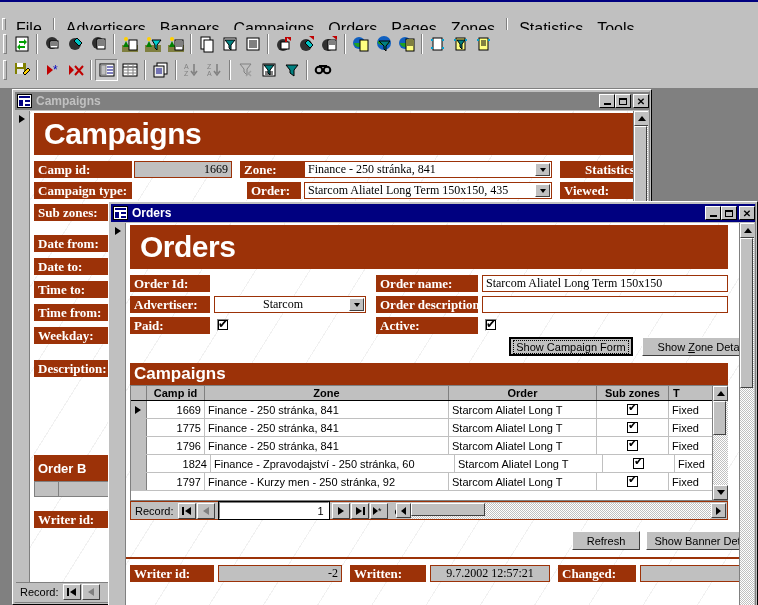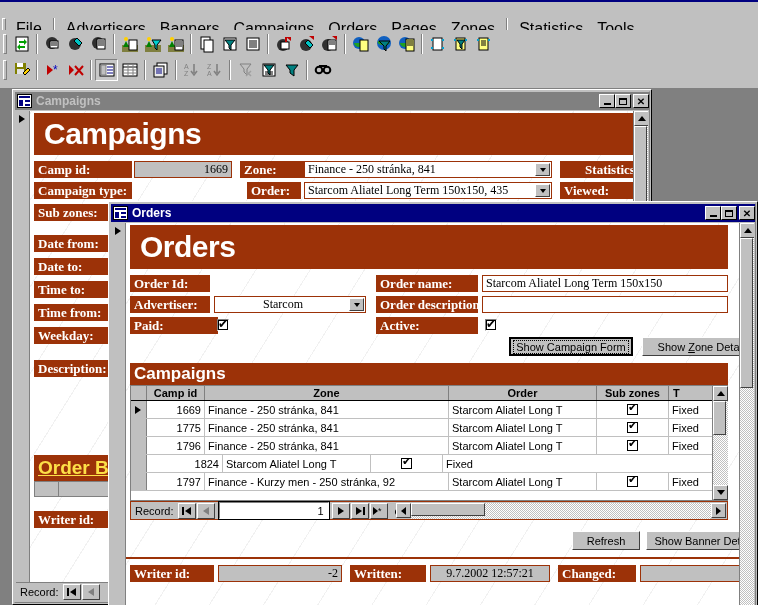--- a/index.html
+++ b/index.html
@@ -637,21 +637,21 @@
 
           <div class="lbl" style="left:4px;top:93px;width:78px;height:17px;">Sub zones:</div>
           <div class="lbl" style="left:4px;top:124px;width:78px;height:17px;">Date from:</div>
           <div class="lbl" style="left:4px;top:147px;width:78px;height:17px;">Date to:</div>
           <div class="lbl" style="left:4px;top:170px;width:78px;height:17px;">Time to:</div>
           <div class="lbl" style="left:4px;top:193px;width:78px;height:17px;">Time from:</div>
           <div class="lbl" style="left:4px;top:216px;width:78px;height:17px;">Weekday:</div>
           <div class="lbl" style="left:4px;top:249px;width:78px;height:17px;">Description:</div>
 
           <div class="hdr-band" style="left:4px;top:344px;width:170px;height:26px;padding-left:4px;position:absolute;">
-            <span style="font-size:19px;font-weight:bold;color:#fde047;font-family:'Liberation Sans',sans-serif;text-decoration:underline;">Order B</span>
+            <span style="font-size:13px;font-weight:bold;color:#ffffff;font-family:'Liberation Sans',sans-serif;">Order B</span>
           </div>
           <div style="position:absolute;left:4px;top:370px;width:170px;height:16px;background:#c0c0c0;border:1px solid #808080;display:flex;">
             <div style="width:24px;border-right:1px solid #808080;"></div>
             <div style="flex:1;display:flex;align-items:center;justify-content:flex-end;padding-right:4px;font-size:11px;font-weight:bold;">Or</div>
           </div>
 
           <div class="lbl" style="left:4px;top:400px;width:100px;height:17px;">Writer id:</div>
         </div>
 
         <div class="vsb" style="right:0px; top:0px; bottom:0px;">
@@ -720,21 +720,21 @@
 
           <div class="lbl" style="left:4px;top:73px;width:80px;height:17px;">Advertiser:</div>
           <div class="fld" style="left:88px;top:73px;width:152px;height:17px;padding-left:48px;">
             <span>Starcom</span>
             <div class="combo-arrow"></div>
           </div>
 
           <div class="lbl" style="left:250px;top:73px;width:102px;height:17px;">Order description:</div>
           <div class="fld" style="left:356px;top:73px;width:246px;height:17px;"></div>
 
-          <div class="lbl" style="left:4px;top:94px;width:88px;height:17px;">Paid:</div>
+          <div class="lbl" style="left:4px;top:94px;width:80px;height:17px;">Paid:</div>
           <div class="chk" style="left:91px;top:96px;"></div>
 
           <div class="lbl" style="left:250px;top:94px;width:102px;height:17px;">Active:</div>
           <div class="chk" style="left:359px;top:96px;"></div>
 
           <div class="btn focused" style="left:383px;top:114px;width:124px;height:19px;">
             <span>Show Campaign Form</span>
           </div>
           <div class="btn" style="left:516px;top:114px;width:118px;height:19px;">
             <span>Show <u>Z</u>one Detail</span>
@@ -781,21 +781,22 @@
                   <div class="c num" style="width: 58px;">1796</div>
                   <div class="c" style="width: 244px;">Finance - 250 stránka, 841</div>
                   <div class="c" style="width: 148px;">Starcom Aliatel Long T</div>
                   <div class="c ctr" style="width: 72px;">
                     <div class="ds-chk"></div>
                   </div>
                   <div class="c" style="flex: 1 1 0%;">Fixed</div>
                 </div>
                 <div class="ds-row">
                   <div class="c sel" style="width: 16px;"></div>
-                  <div class="c num" style="width: 76px;">1824</div>
+                  <div class="c num" style="width: 64px;">1824</div>
+                  <div class="c" style="width: 244px;">Finance - Zpravodajství - 250 stránka, 60</div>
                   <div class="c" style="width: 148px;">Starcom Aliatel Long T</div>
                   <div class="c ctr" style="width: 72px;">
                     <div class="ds-chk"></div>
                   </div>
                   <div class="c" style="flex: 1 1 0%;">Fixed</div>
                 </div>
                 <div class="ds-row">
                   <div class="c sel" style="width: 16px;"></div>
                   <div class="c num" style="width: 58px;">1797</div>
                   <div class="c" style="width: 244px;">Finance - Kurzy men - 250 stránka, 92</div>

